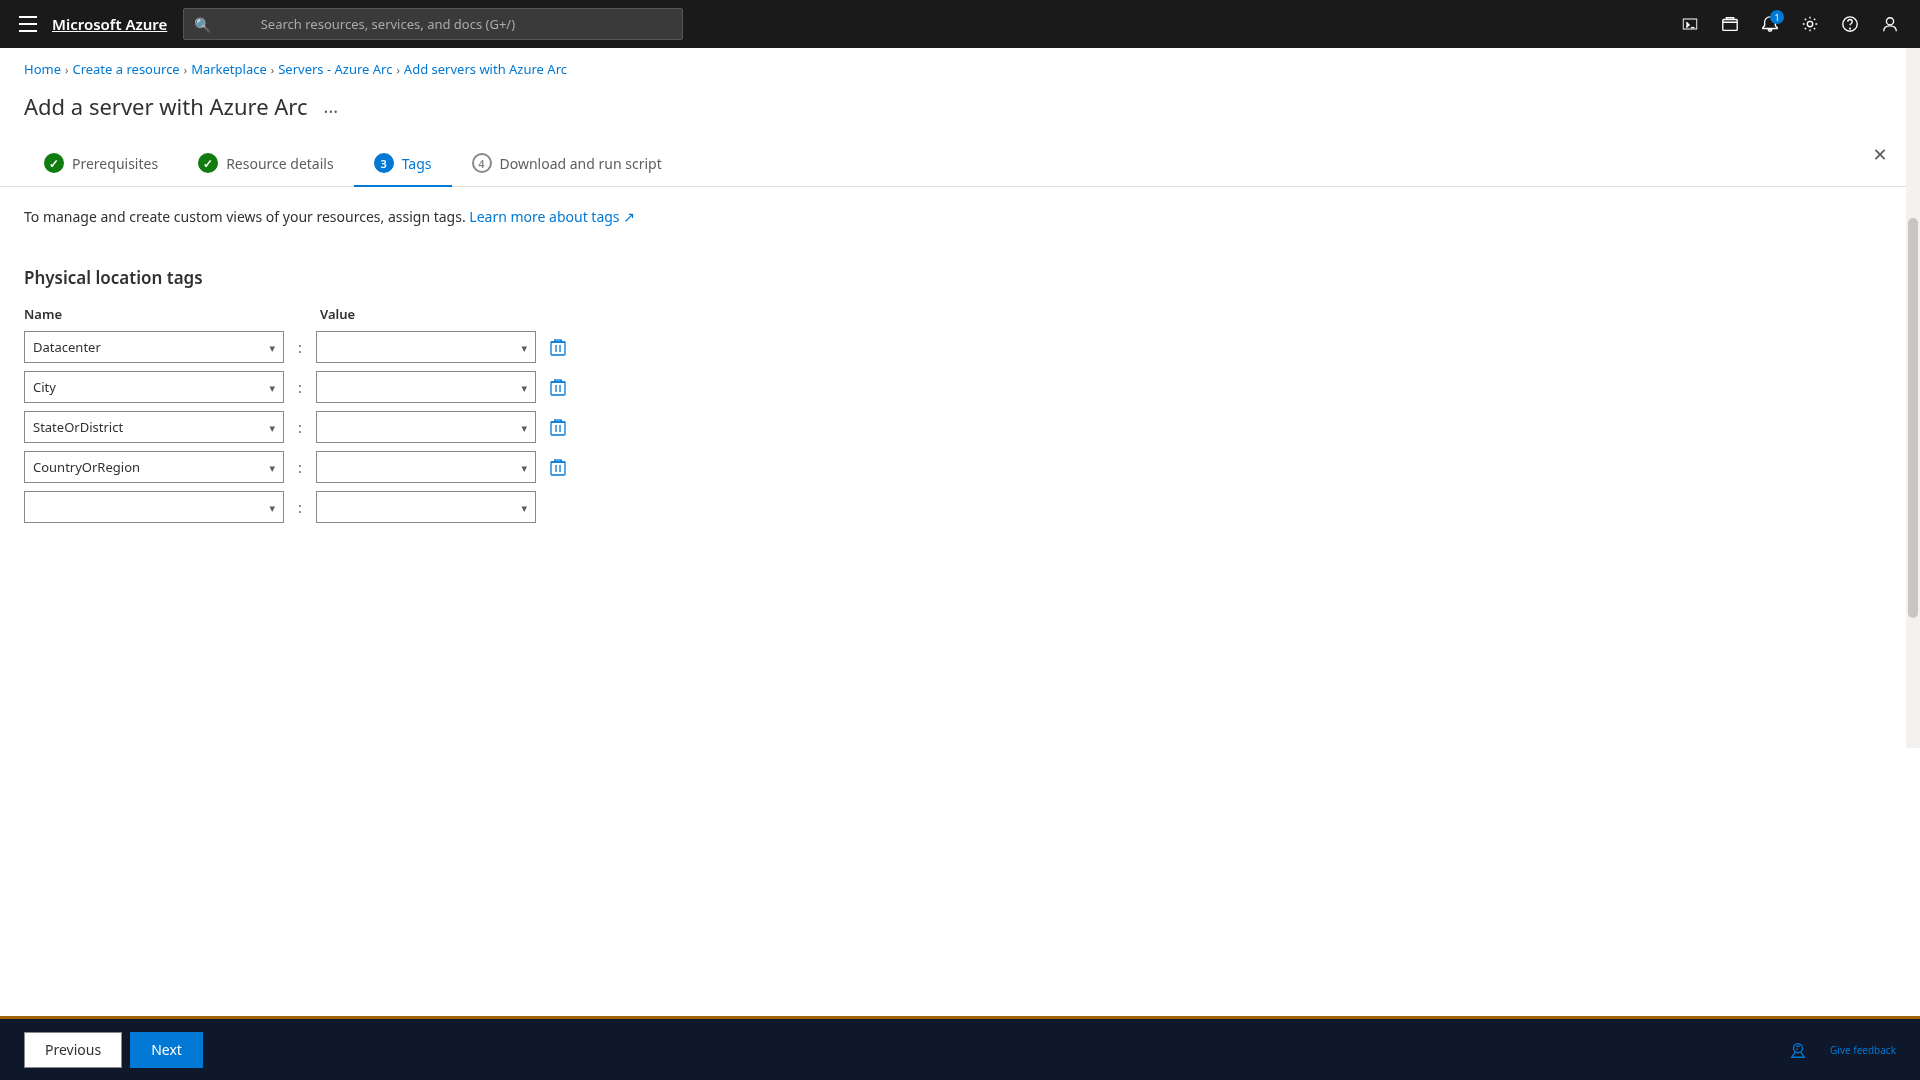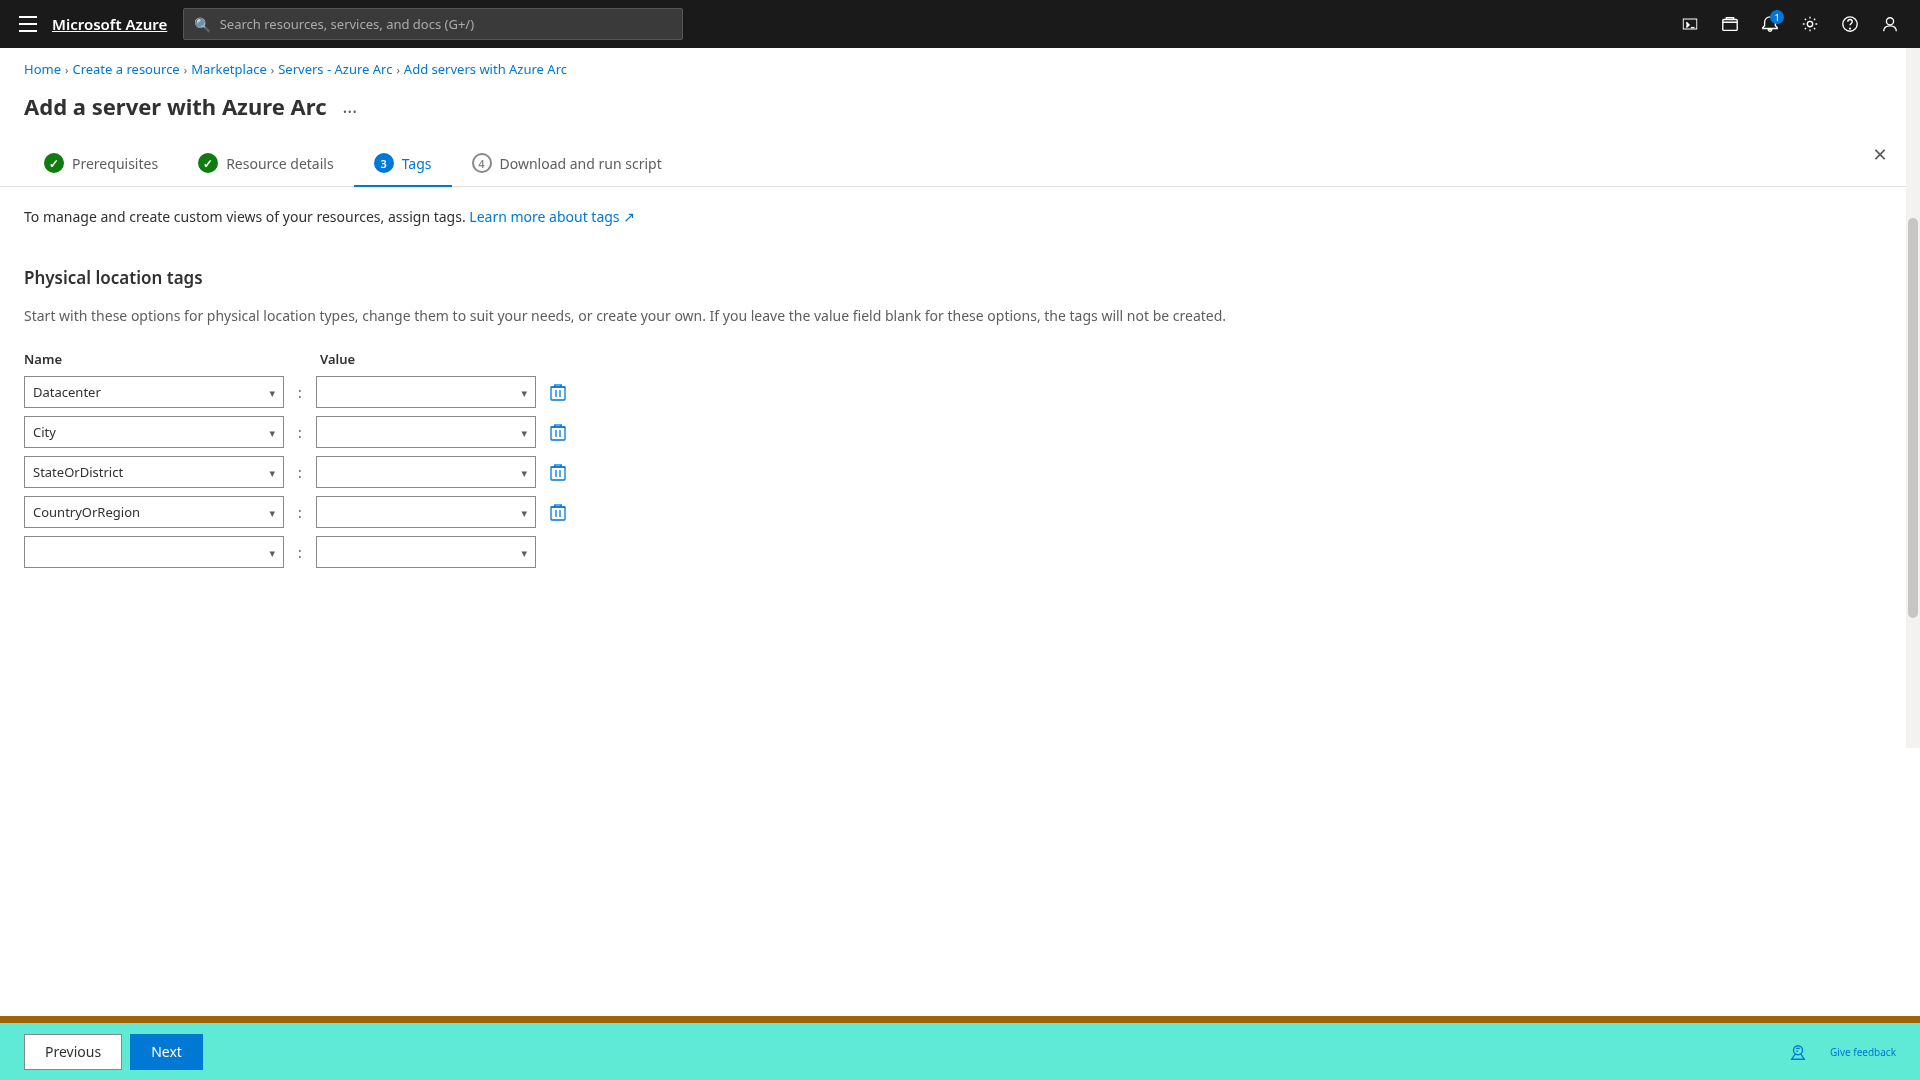--- a/index.html
+++ b/index.html
@@ -65,21 +65,21 @@
     }
     .breadcrumb a { color: #0078d4; text-decoration: none; }
     .breadcrumb-sep { color: #605e5c; font-size: 11px; }
 
     
     .page-header {
       padding: 12px 24px 0 24px;
       display: flex; align-items: center; gap: 12px;
     }
     .page-title {
-      font-size: 22px; font-weight: 700; color: #323130; text-align: center;
+      font-size: 22px; font-weight: 400; color: #323130; text-align: center;
     }
     .page-header-more {
       color: #605e5c; font-size: 18px; cursor: pointer; padding: 4px;
     }
     .page-close-btn {
       position: absolute; right: 24px; top: 90px;
       font-size: 18px; color: #605e5c; cursor: pointer;
       width: 32px; height: 32px; display: flex; align-items: center; justify-content: center;
     }
 
@@ -174,22 +174,22 @@
       position: absolute; right: 2px; top: 170px;
       width: 10px; height: 400px;
       background: #c8c6c4; border-radius: 5px;
     }
 
     
     .bottom-bar {
       position: fixed;
       bottom: 0; left: 0; right: 0;
       height: 64px;
-      background: #5eead4;
-      border-top: 7px solid #a16207;
+      background: #0f172a;
+      border-top: 3px solid #a16207;
       display: flex; align-items: center;
       padding: 16px 24px;
     }
     .btn-prev {
       height: 36px; padding: 0 20px;
       border: 1px solid #8a8886;
       background: white; color: #323130;
       font-size: 14px; cursor: pointer;
       font-family: inherit;
     }
@@ -213,21 +213,21 @@
 
 <div class="topnav">
   <div class="topnav-hamburger">
     <span></span>
       <span></span>
       <span></span>
   </div>
   <div class="topnav-logo">Microsoft Azure</div>
   <div class="topnav-search">
     <span class="topnav-search-icon">🔍</span>
-    <span style="color:#aaa; font-size:13px;">Search resources, services, and docs (G+/)</span>
+    <span style="color:#aaa; font-size:13px;margin-left:41px;">Search resources, services, and docs (G+/)</span>
   </div>
   <div class="topnav-right">
     <div class="topnav-icon-btn" title="Cloud Shell">
       <svg width="18" height="18" viewBox="0 0 20 20" fill="white">
           <path d="M2 4h16v12H2V4zm1 1v10h14V5H3zm3 3l3 3-3 3m4 0h4"></path>
           <polyline points="6,8 9,11 6,14" stroke="white" stroke-width="1.5" fill="none"></polyline>
           <line x1="11" y1="14" x2="15" y2="14" stroke="white" stroke-width="1.5"></line>
         </svg>
     </div>
     <div class="topnav-icon-btn" title="Directories">
@@ -311,21 +311,20 @@
     </div>
   </div>
 
   <div class="content-area">
     <p class="info-text">
       <span>To manage and create custom views of your resources, assign tags.</span>
       <a href="#"> <span>Learn more about tags</span> ↗</a>
     </p>
 
     <h2 class="section-title">Physical location tags</h2>
-    <p class="section-desc">Start with these options for physical location types, change them to suit your needs, or create your own. If you leave the value field blank for these options, the tags will not be created.</p>
 
     <div class="tags-table">
       <div class="tags-header">
         <div class="tags-header-name">Name</div>
         <div class="tags-header-value">Value</div>
       </div>
 
       <div class="tag-row">
         <div class="tag-name-select">
           <span>Datacenter</span>

